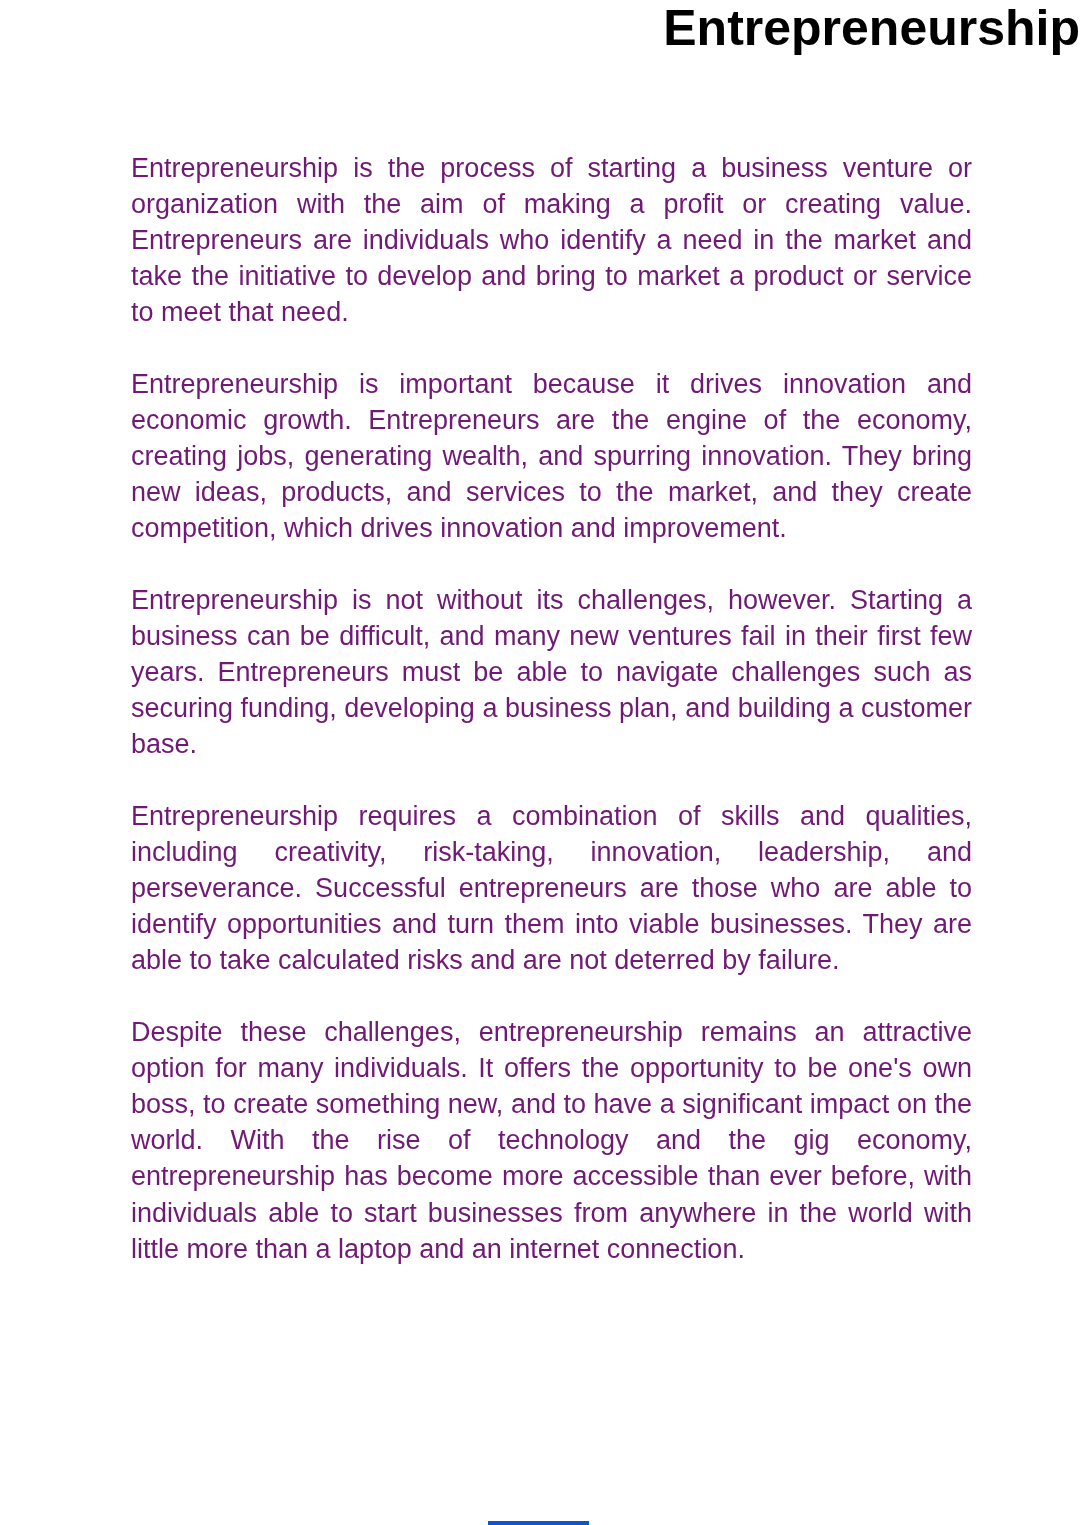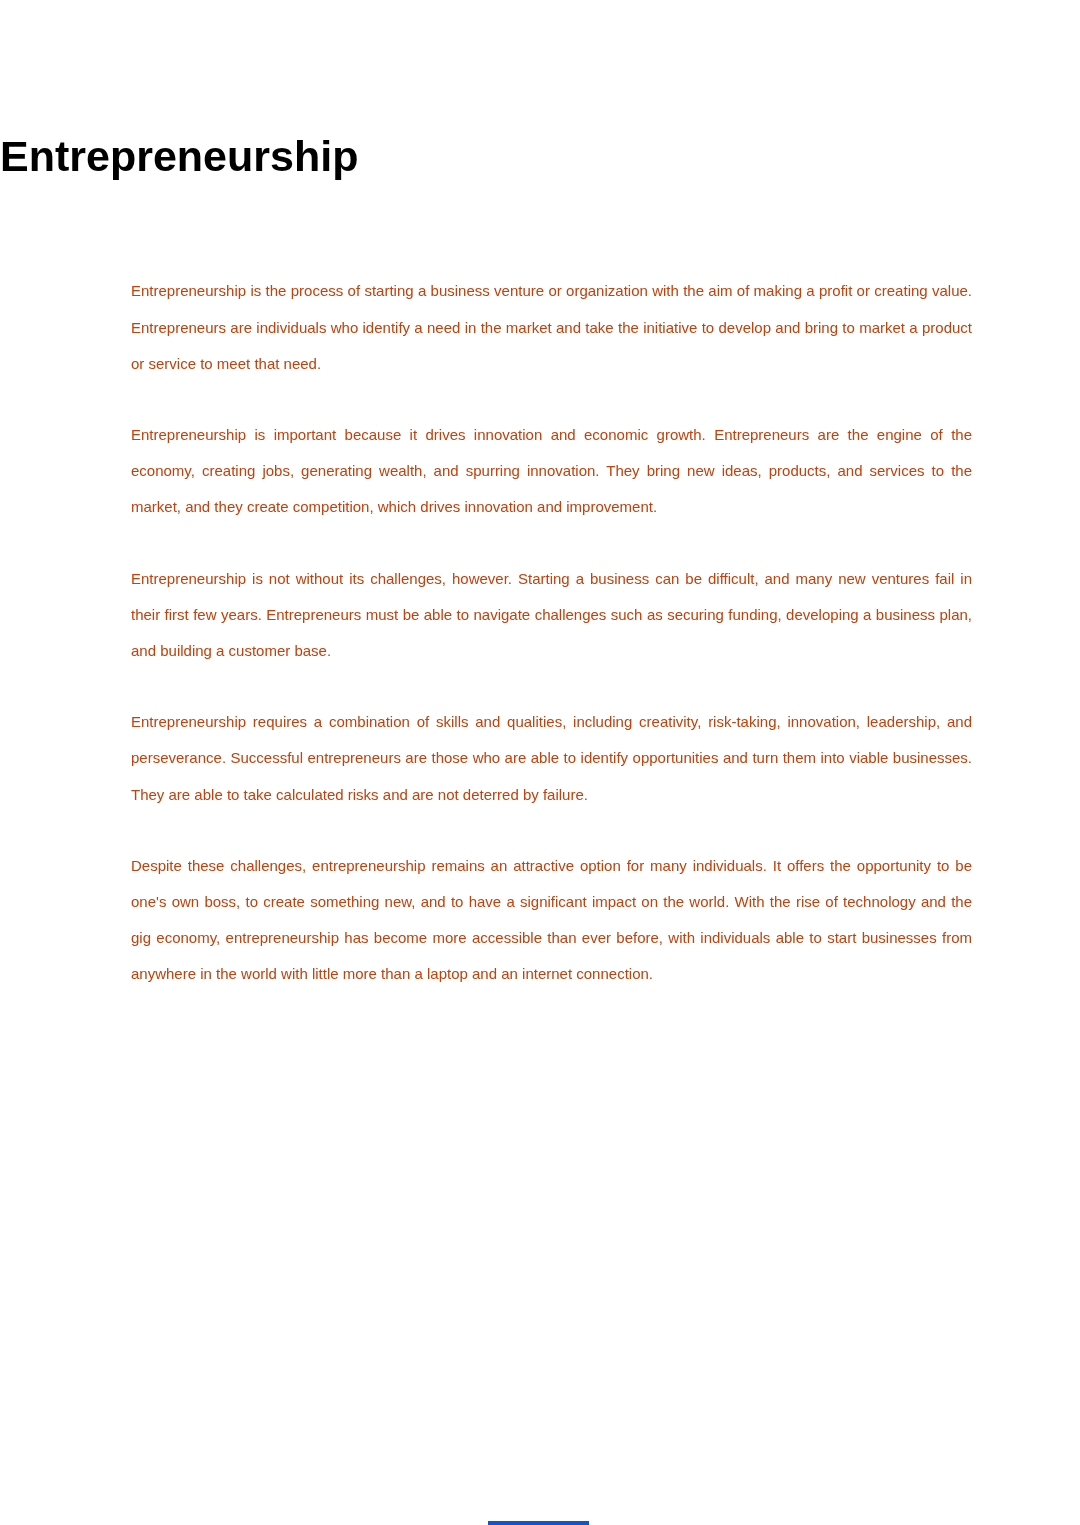--- a/index.html
+++ b/index.html
@@ -12,33 +12,32 @@
     position: relative;
     width: 1080px;
     height: 1525px;
     background: #ffffff;
     color: #000000;
     font-family: "Liberation Sans", sans-serif;
     overflow: hidden;
   }
   .document-title {
     margin: 0;
-    padding-top: 132px;
-    text-align: left;
-    font-size: 43px;
+    text-align: right;
+    font-size: 50px;
     line-height: 1.15;
     font-weight: 700;
     color: #000000;
   }
   .document-body {
     margin: 92px 108px 0 131px;
-    font-size: 15px;
+    font-size: 27px;
     line-height: 36.2px;
     text-align: justify;
-    color: #c2410c;
+    color: #701a75;
   }
   .document-body p {
     margin: 0 0 35px 0;
   }
   .link-fragment {
     position: absolute;
     left: 488px;
     bottom: 0;
     width: 101px;
     height: 4px;

